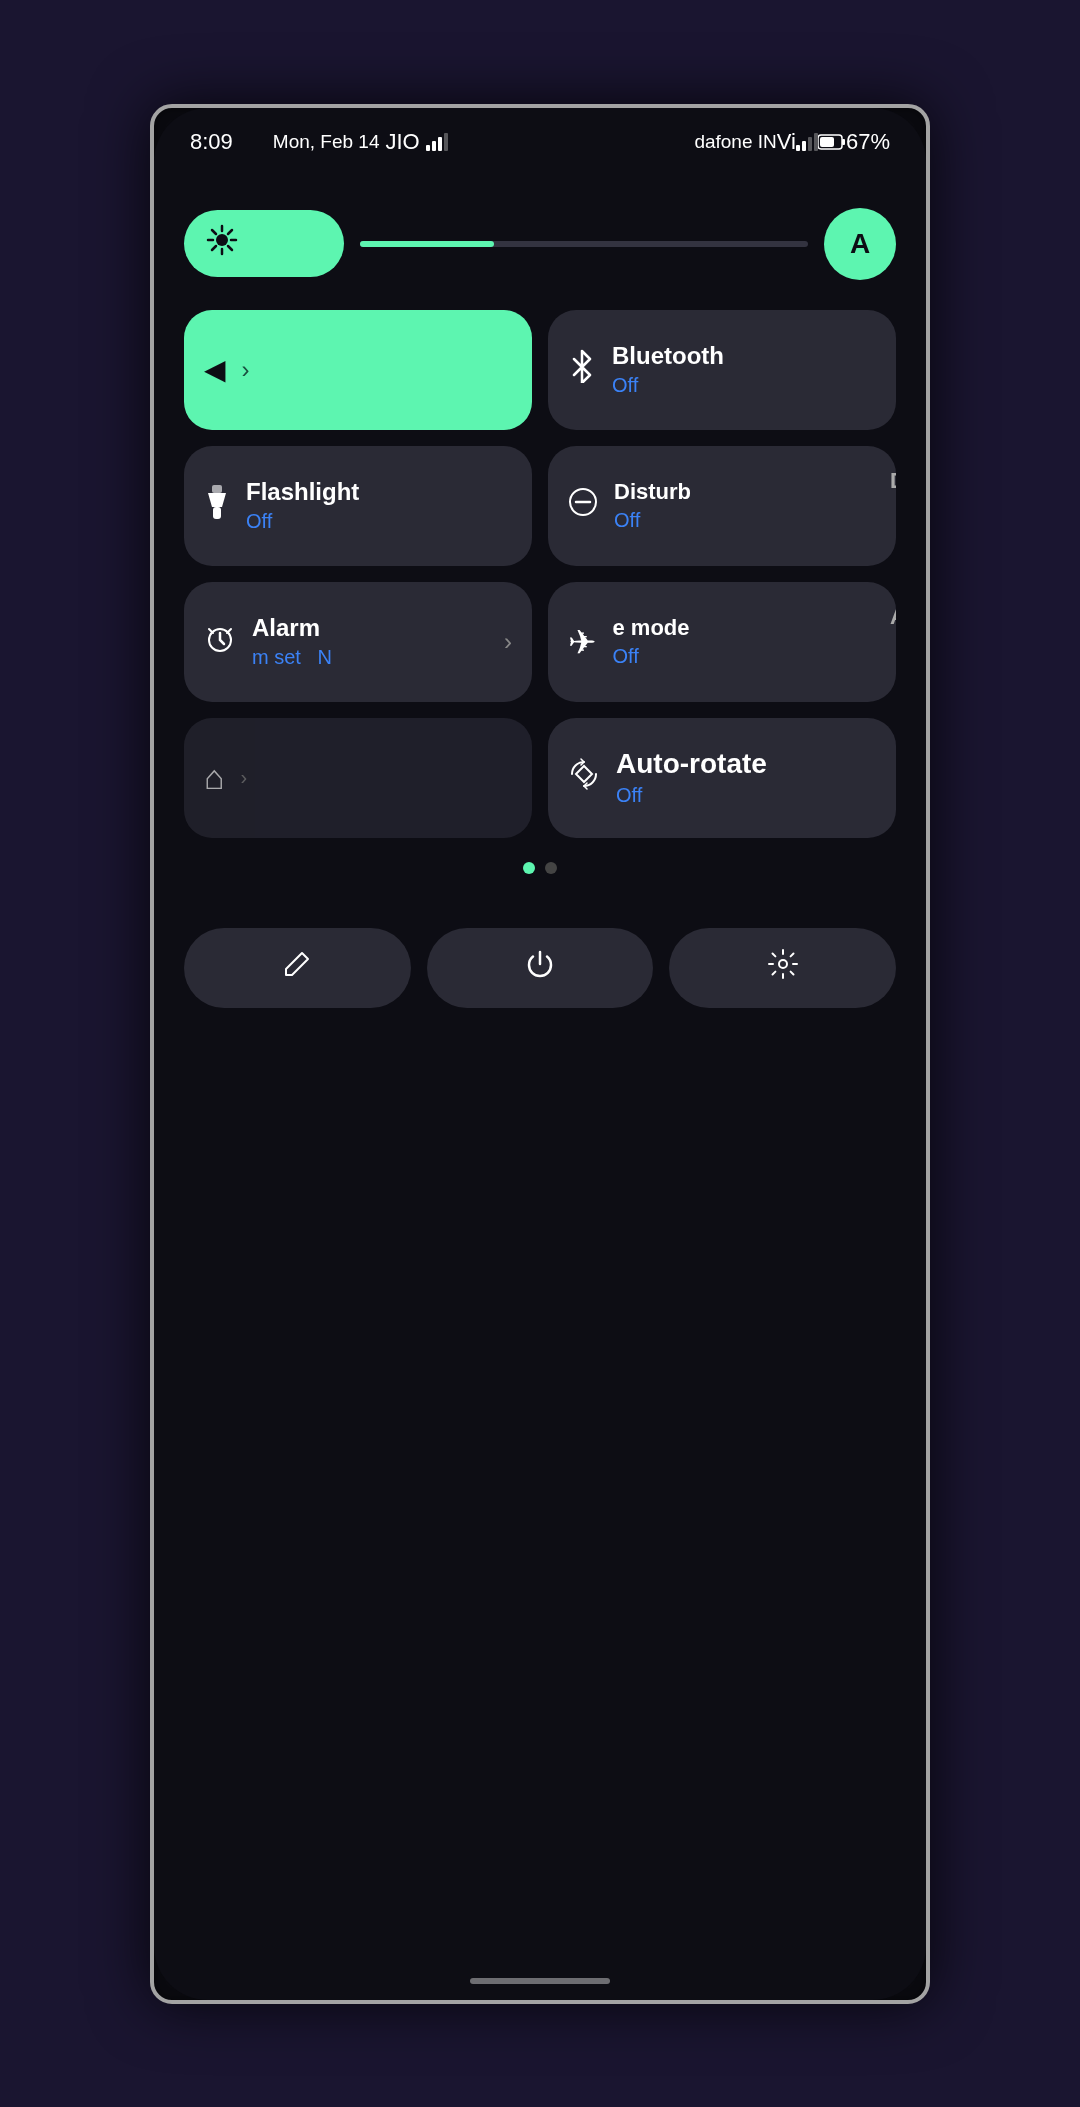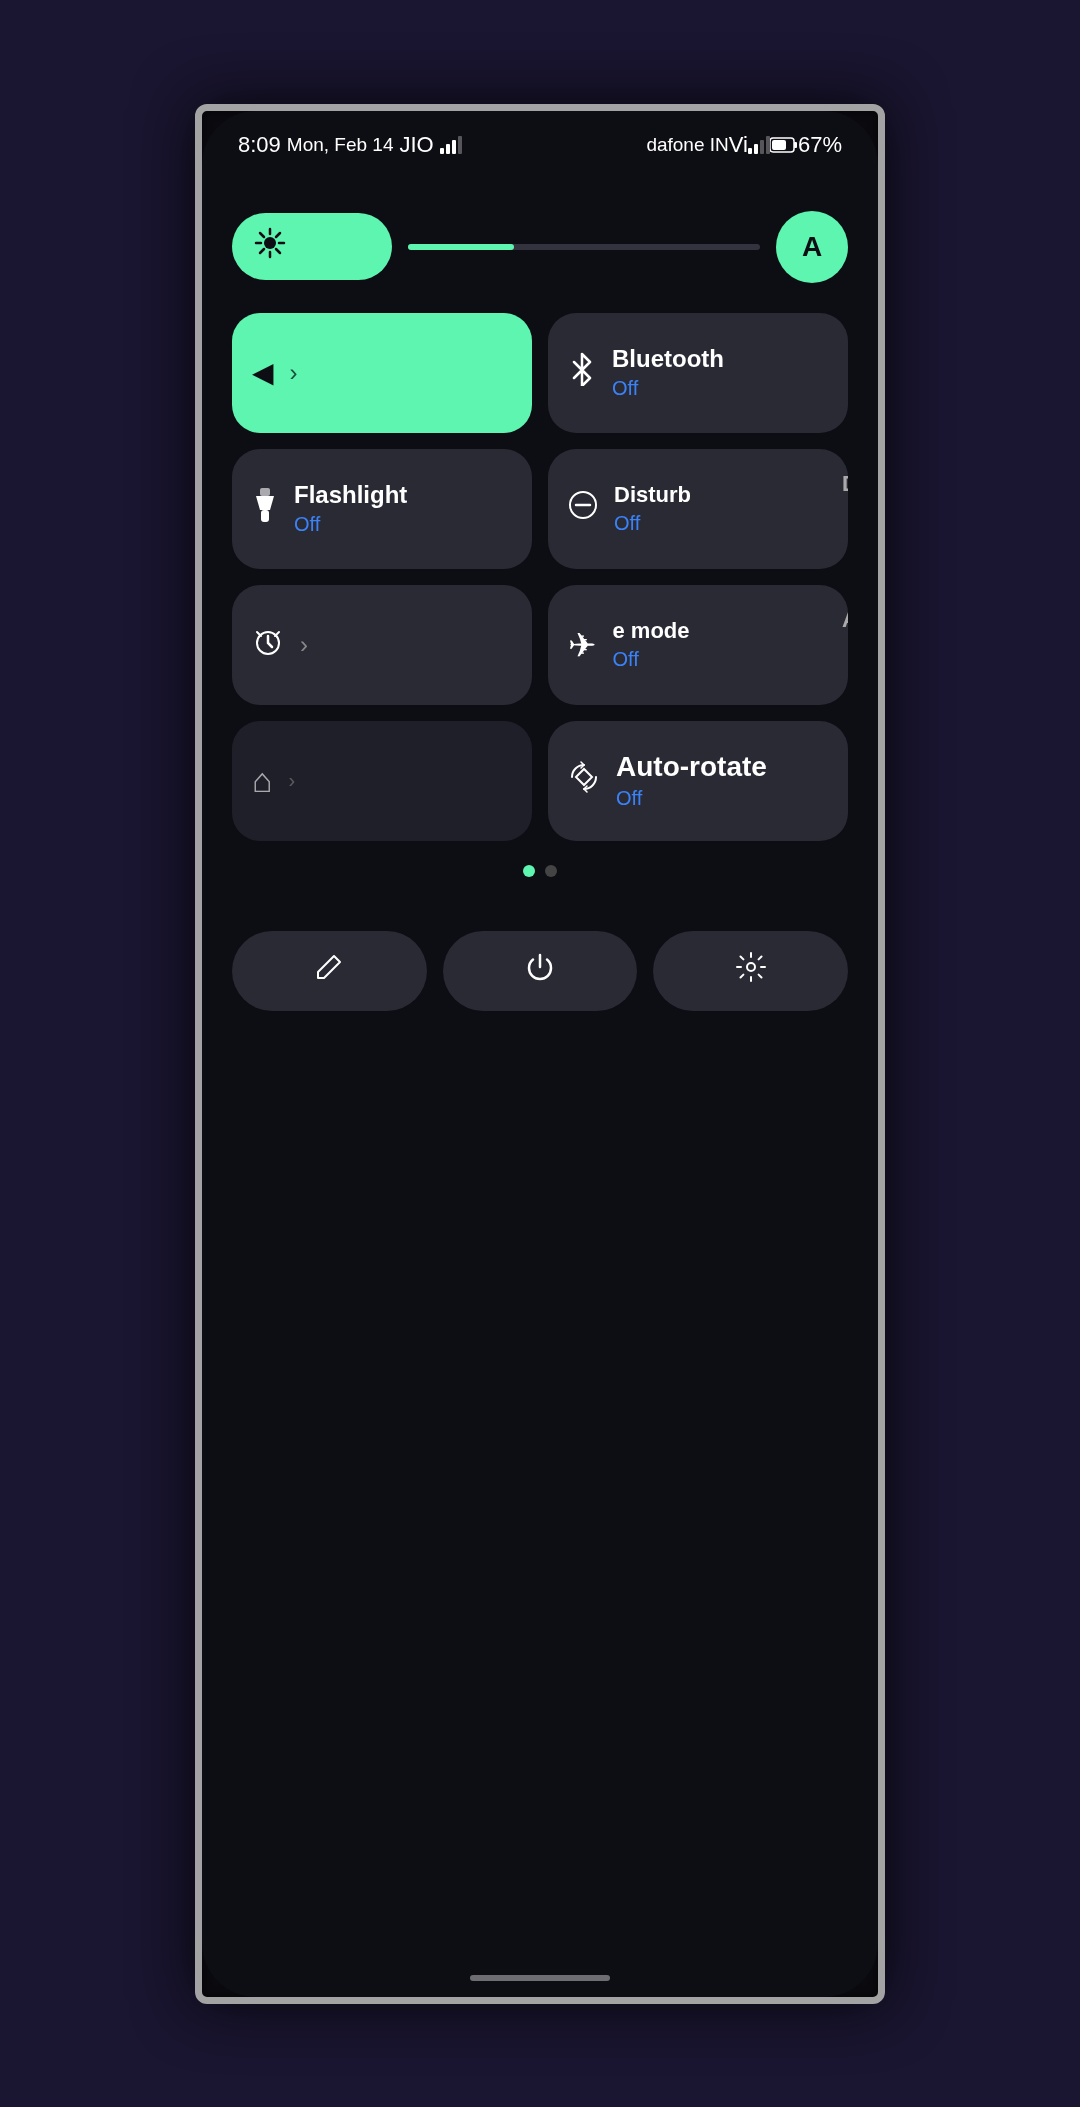--- a/index.html
+++ b/index.html
@@ -7,27 +7,27 @@
       width: 1080px;
       height: 2107px;
       background: #1a1530;
       display: flex;
       justify-content: center;
       align-items: center;
       font-family: 'Segoe UI', sans-serif;
     }
 
     .phone-frame {
-      width: 690px;
+      width: 780px;
       height: 1900px;
       background: #0a0a0f;
-      border-radius: 12px;
+      border-radius: 22px;
       position: relative;
       overflow: hidden;
-      border: 7px solid #a3a3a3;
+      border: 4px solid #a3a3a3;
       box-shadow: 0 0 60px rgba(0,0,0,0.8), inset 0 0 10px rgba(0,0,0,0.5);
     }
 
     
     .phone-frame::before {
       content: '';
       position: absolute;
       left: -14px;
       top: 320px;
       width: 8px;
@@ -261,21 +261,21 @@
   </style>
 </head>
 <body>
 
 <div class="phone-frame">
   <div class="screen">
 
     <div class="status-bar">
       <div class="status-left">
         <span>8:09</span>
-        <span style="font-size:19px;">Mon, Feb 14</span>
+        <span style="font-size:19px;margin-left:34px;">Mon, Feb 14</span>
         <span>JIO</span>
 
         <svg width="22" height="18" viewBox="0 0 22 18">
           <rect x="0" y="12" width="4" height="6" fill="white" rx="1"></rect>
           <rect x="6" y="8" width="4" height="10" fill="white" rx="1"></rect>
           <rect x="12" y="4" width="4" height="14" fill="white" rx="1"></rect>
           <rect x="18" y="0" width="4" height="18" fill="white" opacity="0.3" rx="1"></rect>
         </svg>
       </div>
       <div class="status-right">
@@ -372,20 +372,24 @@
 
         <div class="tile">
           <span class="tile-icon">
             <svg width="32" height="32" viewBox="0 0 32 32" fill="none">
               <circle cx="16" cy="18" r="11" stroke="white" stroke-width="2"></circle>
               <path d="M16 11V18L20 22" stroke="white" stroke-width="2.5" stroke-linecap="round"></path>
               <path d="M5 7L9 11" stroke="white" stroke-width="2" stroke-linecap="round"></path>
               <path d="M27 7L23 11" stroke="white" stroke-width="2" stroke-linecap="round"></path>
             </svg>
           </span>
+          <div class="tile-text">
+            <div class="tile-title">Alarm</div>
+            <div class="tile-subtitle" style="white-space:nowrap;overflow:hidden;text-overflow:ellipsis;">m set&nbsp;&nbsp;&nbsp;N</div>
+          </div>
           <span class="tile-chevron">›</span>
         </div>
 
         <div class="tile" style="overflow:hidden;">
           <span class="tile-icon">✈</span>
           <div class="tile-text">
             <div class="tile-title" style="font-size:22px;">e mode</div>
             <div class="tile-subtitle">Off</div>
           </div>
           <span style="position:absolute;right:-10px;top:22px;color:#aaa;font-size:22px;font-weight:600;">A</span>

